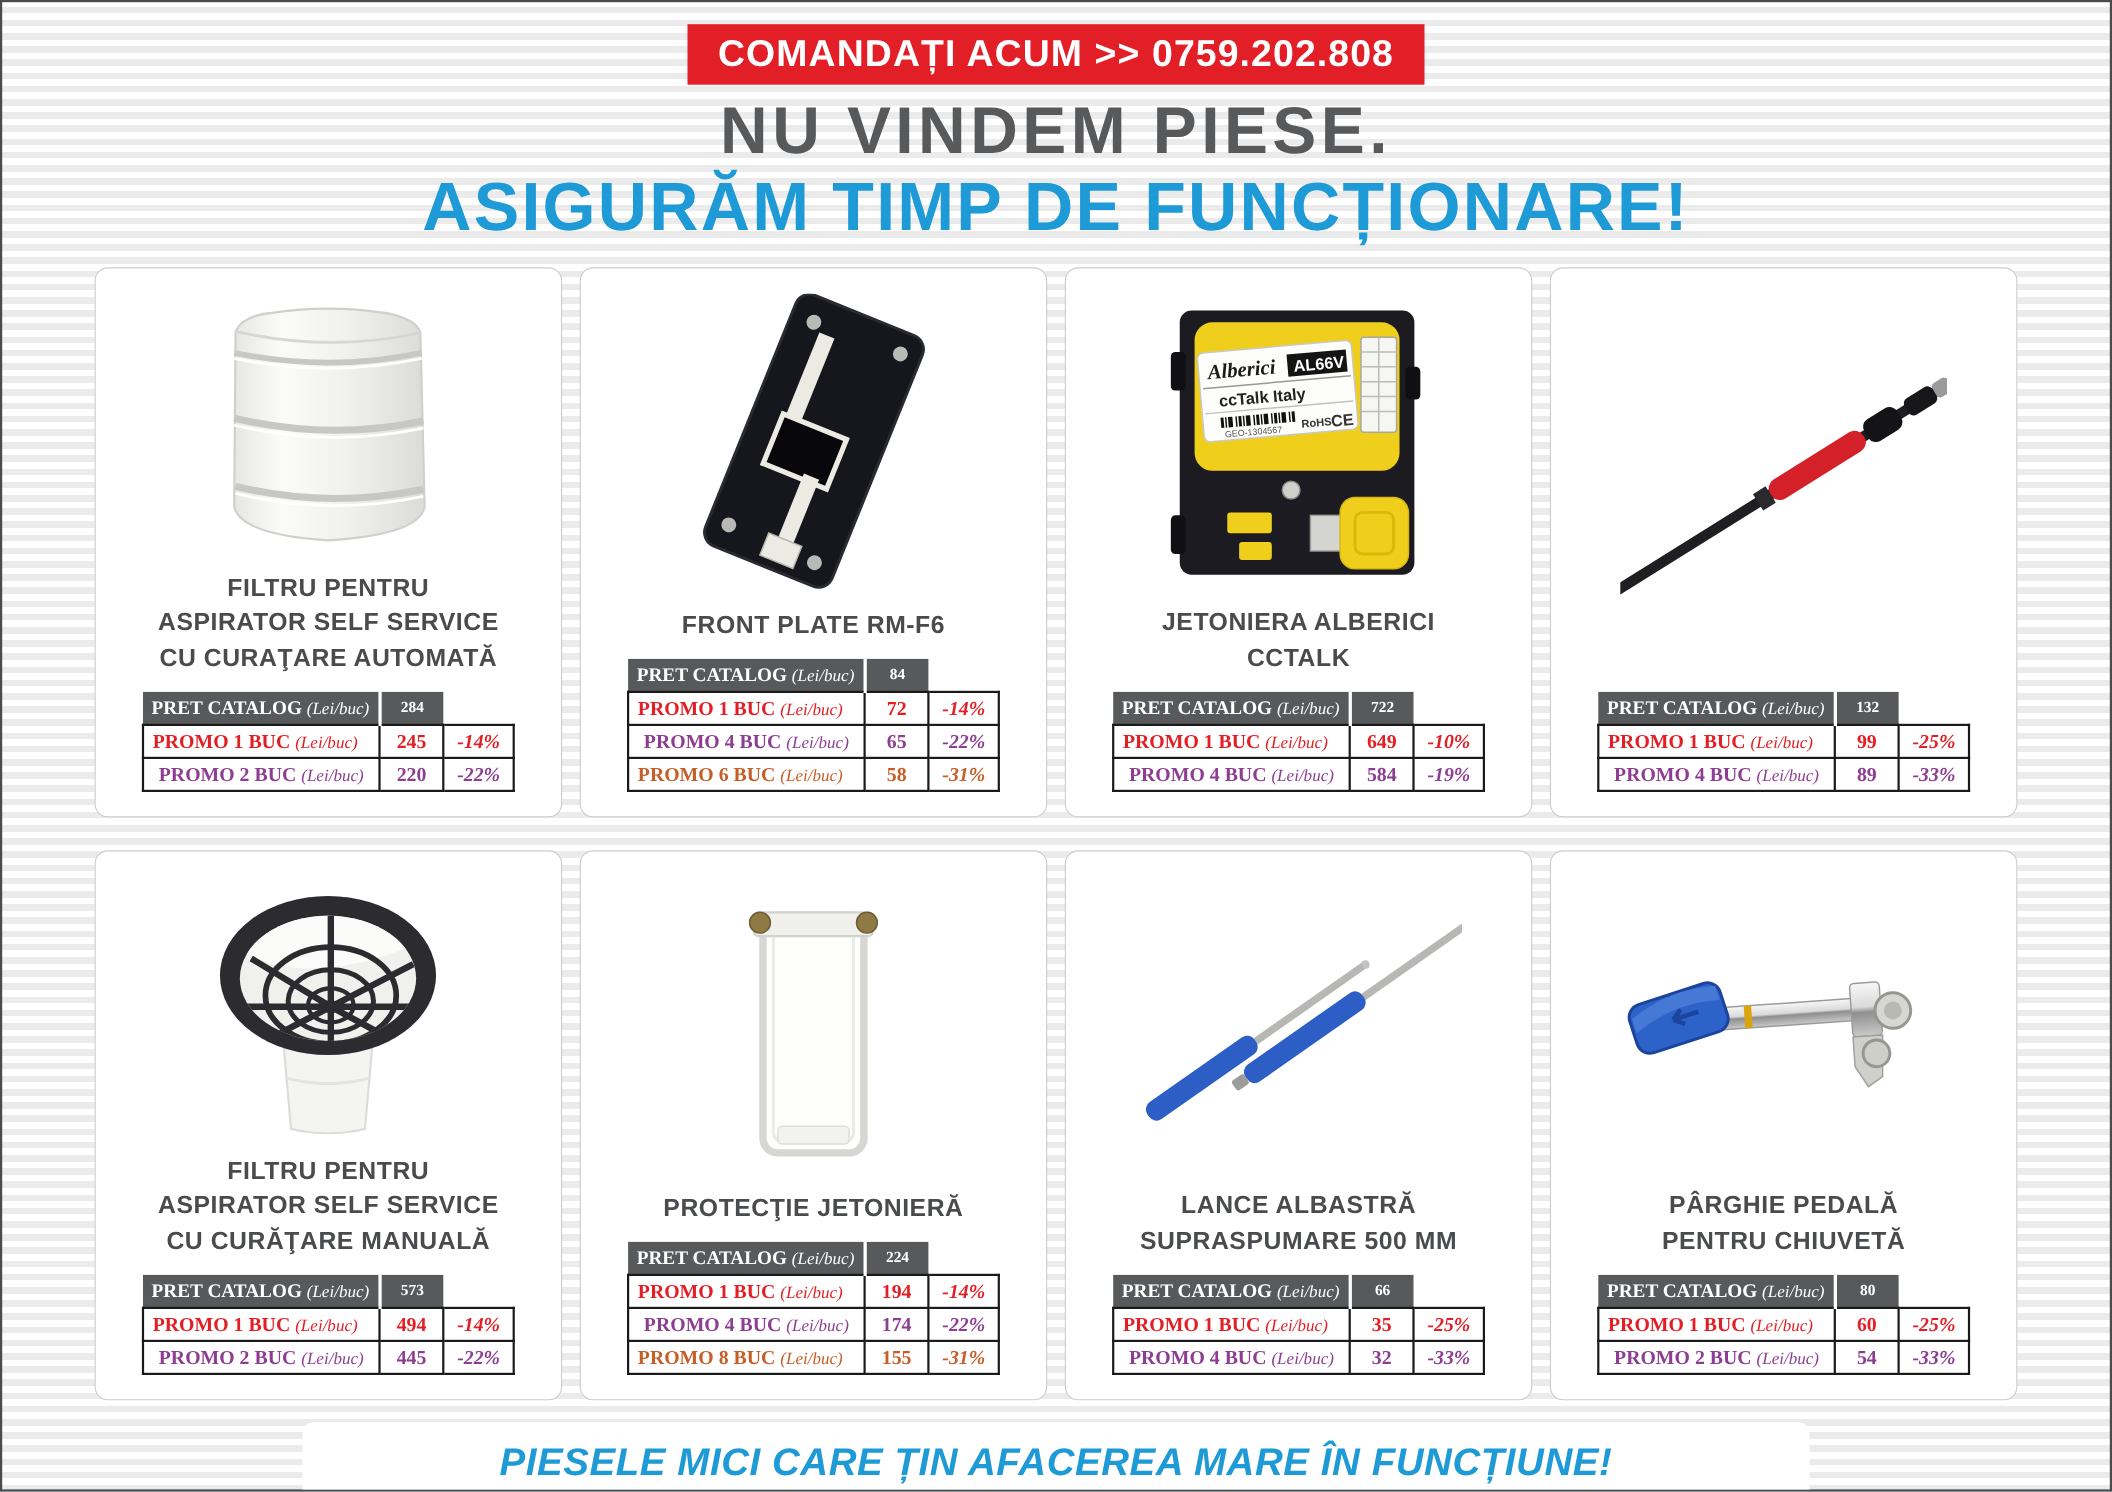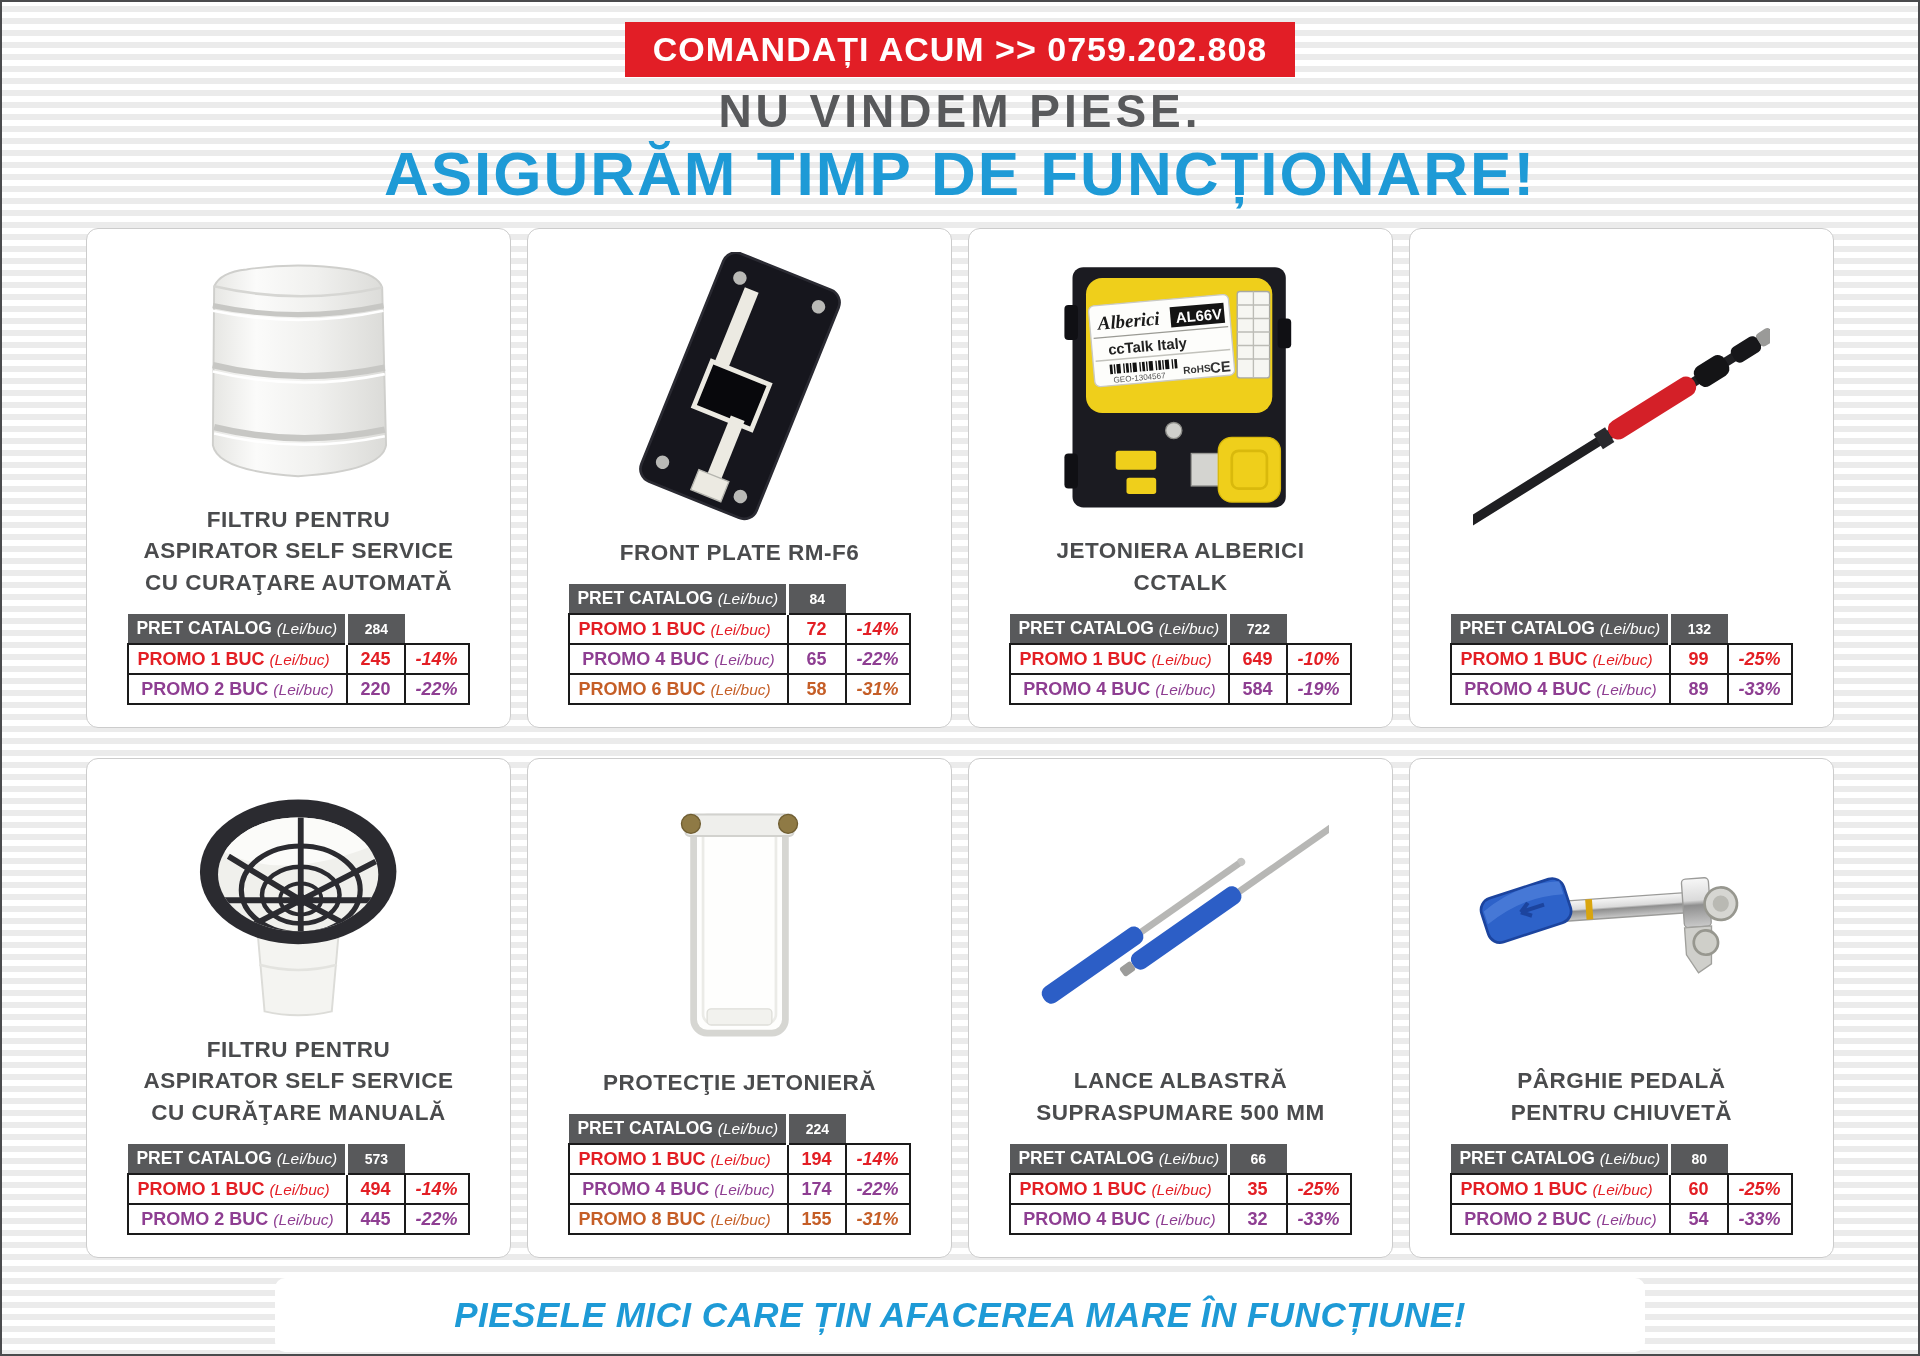--- a/index.html
+++ b/index.html
@@ -12,21 +12,21 @@
     overflow:hidden;
   }
   .banner{
     width:fit-content;margin:20px auto 0;
     background:#e21e26;color:#fff;
     font-weight:bold;font-size:34px;letter-spacing:1px;
     padding:8px 28px;white-space:nowrap;
   }
   .title1{
     text-align:center;color:#58595b;
-    font-size:46px;font-weight:bold;letter-spacing:4px;
+    font-size:60px;font-weight:bold;letter-spacing:4px;
     margin-top:10px;line-height:1.05;
   }
   .title2{
     text-align:center;color:#1e9ad6;
     font-size:62px;font-weight:bold;letter-spacing:2px;
     margin-top:6px;line-height:1.05;
   }
   .grid{
     display:grid;grid-template-columns:repeat(4,1fr);
     gap:30px 16px;padding:22px 84px 0;
@@ -36,21 +36,21 @@
     height:500px;box-sizing:border-box;
     display:flex;flex-direction:column;align-items:center;
     padding:12px 10px 22px;
   }
   .pimg{flex:1;min-height:0;width:100%;display:flex;align-items:center;justify-content:center;}
   .pimg svg{height:100%;max-height:270px;width:auto;}
   .pname{
     color:#4a4b4d;font-weight:bold;font-size:22.5px;line-height:1.4;
     text-align:center;letter-spacing:.5px;margin:4px 0 16px;
   }
-  table.ptable{border-collapse:collapse;}
+  table.ptable{border-collapse:collapse;font-family:Liberation Serif, serif;}
   .ptable td{height:30px;padding:0 8px;white-space:nowrap;box-sizing:border-box;}
   .h-label{background:#58595b;color:#fff;font-weight:bold;font-size:17.5px;min-width:198px;}
   .h-val{background:#58595b;color:#fff;font-weight:bold;font-size:14px;text-align:center;
          border-left:3px solid #fff;width:58px;}
   .h-empty{background:transparent;width:64px;}
   .unit{font-style:italic;font-weight:normal;font-size:15.5px;}
   .r-promo td{border:2.5px solid #1a1a1a;background:#fff;font-size:18px;}
   .p-label{font-weight:bold;}
   .p-val{font-weight:bold;text-align:center;}
   .p-disc{font-weight:bold;font-style:italic;text-align:center;width:64px;border-radius:11px;}

